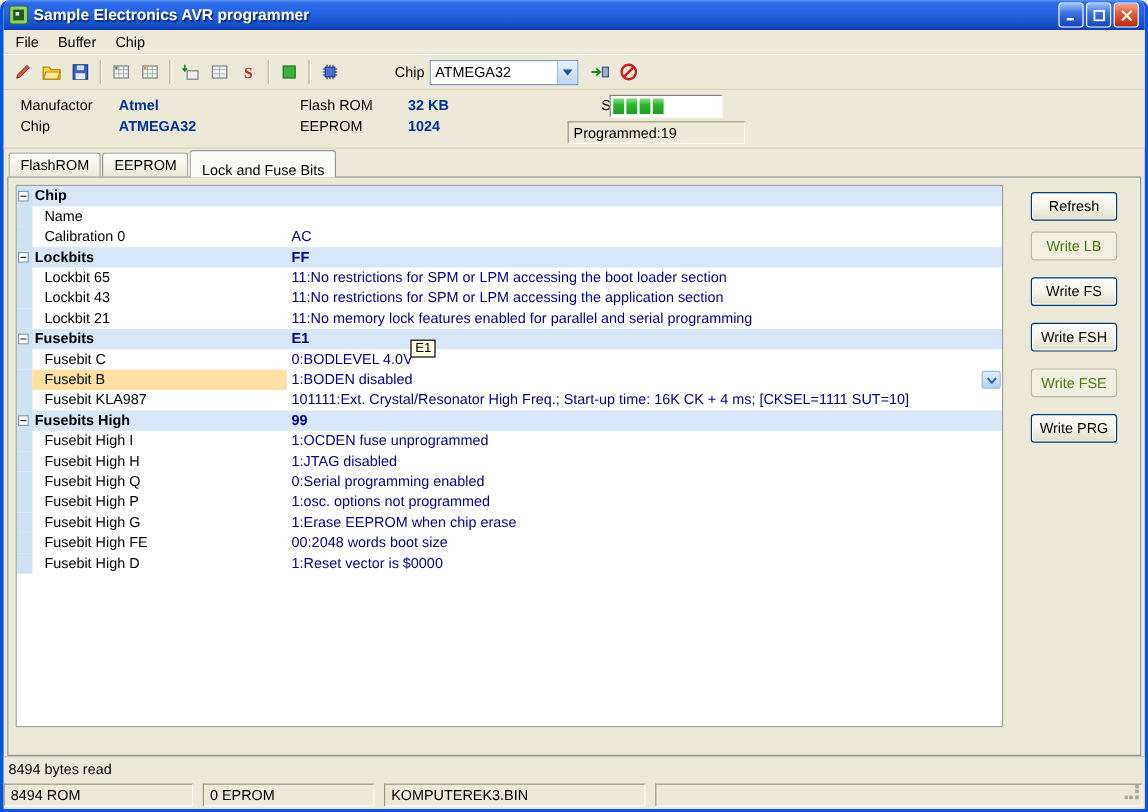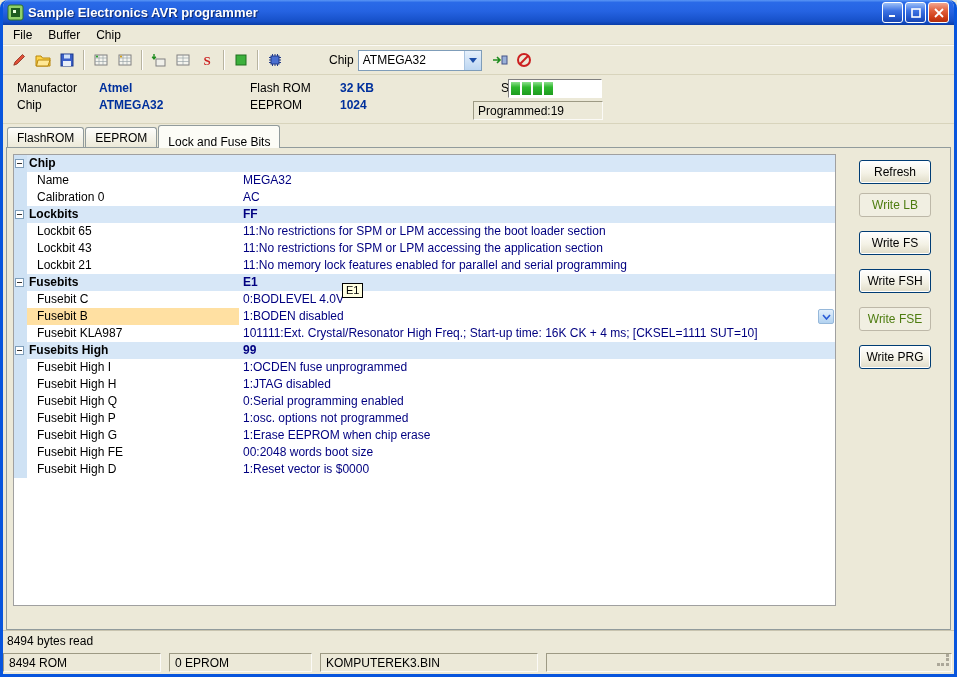--- a/index.html
+++ b/index.html
@@ -83,21 +83,21 @@
   }
   .ilabel { position: absolute; color: #000; }
   .ivalue { position: absolute; color: #00309c; font-weight: bold; }
   .sizebox {
     position: absolute; left: 505px; top: 4px; width: 94px; height: 19px;
     background: #fff; border: 1px solid; border-color: #808080 #fff #fff #808080;
     display: flex; align-items: center; padding-left: 2px; gap: 2px;
   }
   .pblock { width: 9px; height: 13px; background: linear-gradient(180deg,#8ee08e,#2eb82e 40%,#1e9c1e); }
   .progbox {
-    position: absolute; left: 470px; top: 26px; width: 130px; height: 19px;
+    position: absolute; left: 470px; top: 26px; width: 148px; height: 19px;
     border: 1px solid; border-color: #9d9a84 #fbfaf6 #fbfaf6 #9d9a84;
     background: #ece9d8; padding: 2px 4px; color: #000;
   }
   
   .tabstrip {
     height: 23px; flex: 0 0 23px;
     display: flex; align-items: flex-end; padding-left: 4px; position: relative; z-index: 2;
   }
   .tab {
     height: 20px; padding: 3px 9px 0 9px; margin-right: 1px;
@@ -337,21 +337,20 @@
     <div class="grid">
       <div>
           <div class="row group">
             <div class="gutter"><span class="expander"><span class="minus"></span></span></div>
             <div class="name">Chip</div>
             <div class="value"></div>
           </div>
           <div class="row item">
             <div class="gutter"></div>
             <div class="name">Name</div>
-            <div class="value">MEGA32</div>
           </div>
           <div class="row item">
             <div class="gutter"></div>
             <div class="name">Calibration 0</div>
             <div class="value">AC</div>
           </div>
           <div class="row group">
             <div class="gutter"><span class="expander"><span class="minus"></span></span></div>
             <div class="name">Lockbits</div>
             <div class="value">FF</div>

